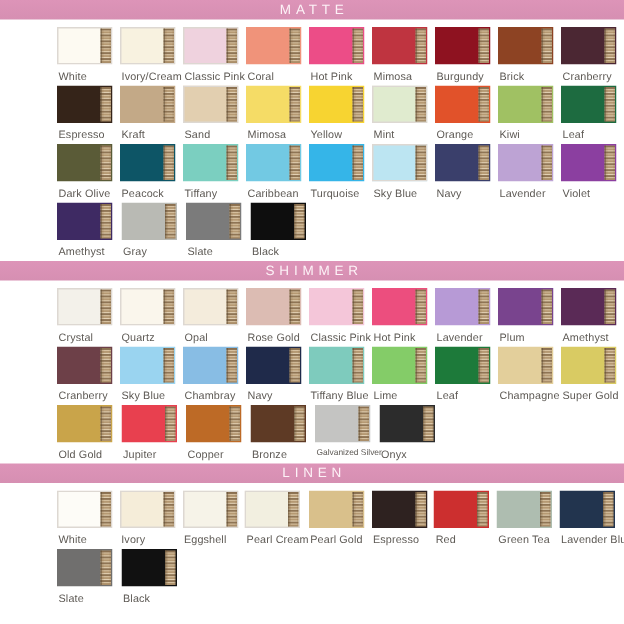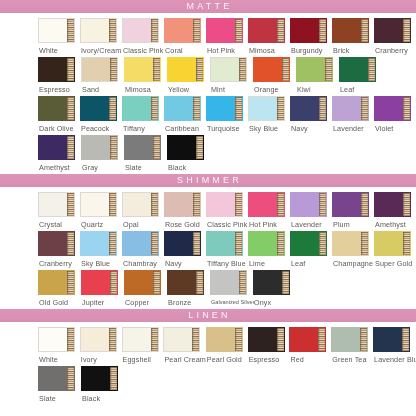--- a/index.html
+++ b/index.html
@@ -158,20 +158,27 @@
           </div>
           <div class="row">
             <div class="cell">
               <div class="chip">
                 <div class="face" style="background: rgb(53, 36, 25);"></div>
                 <div class="spool"></div>
               </div>
               <div class="label">Espresso</div>
             </div>
             <div class="cell">
+              <div class="chip">
+                <div class="face" style="background: rgb(195, 169, 135);"></div>
+                <div class="spool"></div>
+              </div>
+              <div class="label">Kraft</div>
+            </div>
+            <div class="cell">
               <div class="chip outlined">
                 <div class="face" style="background: rgb(226, 207, 176);"></div>
                 <div class="spool"></div>
               </div>
               <div class="label">Sand</div>
             </div>
             <div class="cell">
               <div class="chip">
                 <div class="face" style="background: rgb(245, 220, 102);"></div>
                 <div class="spool"></div>

